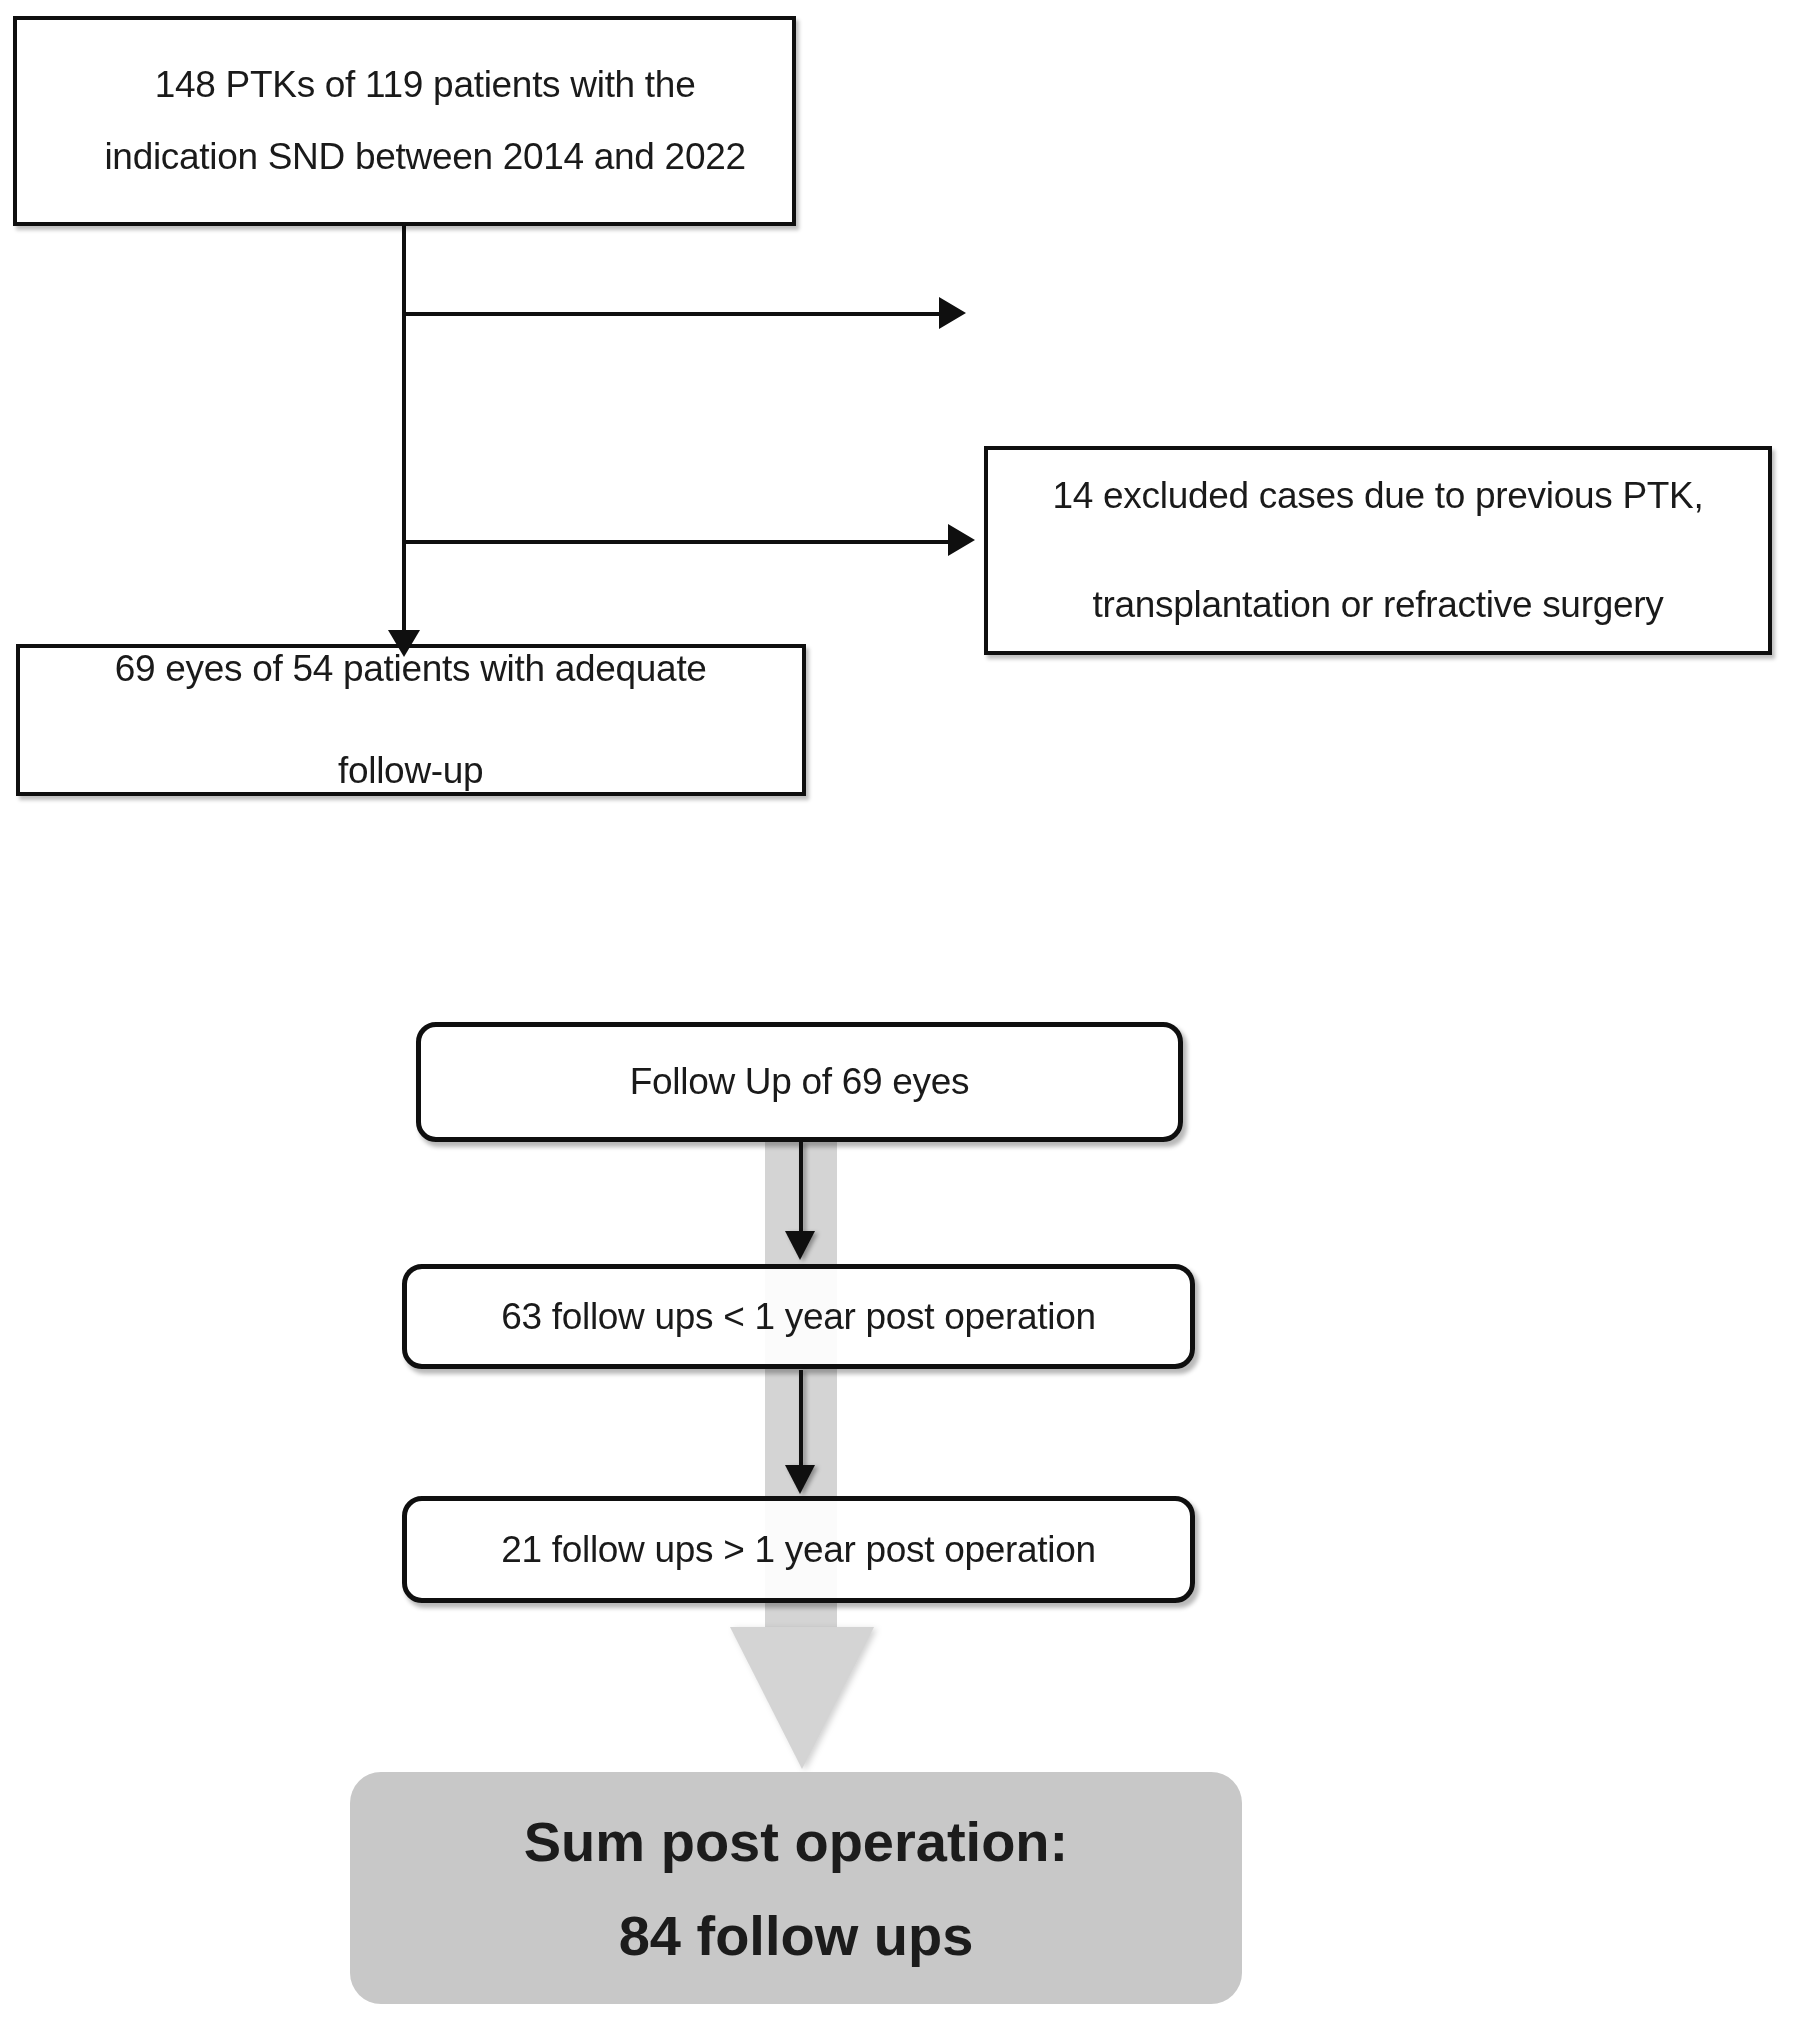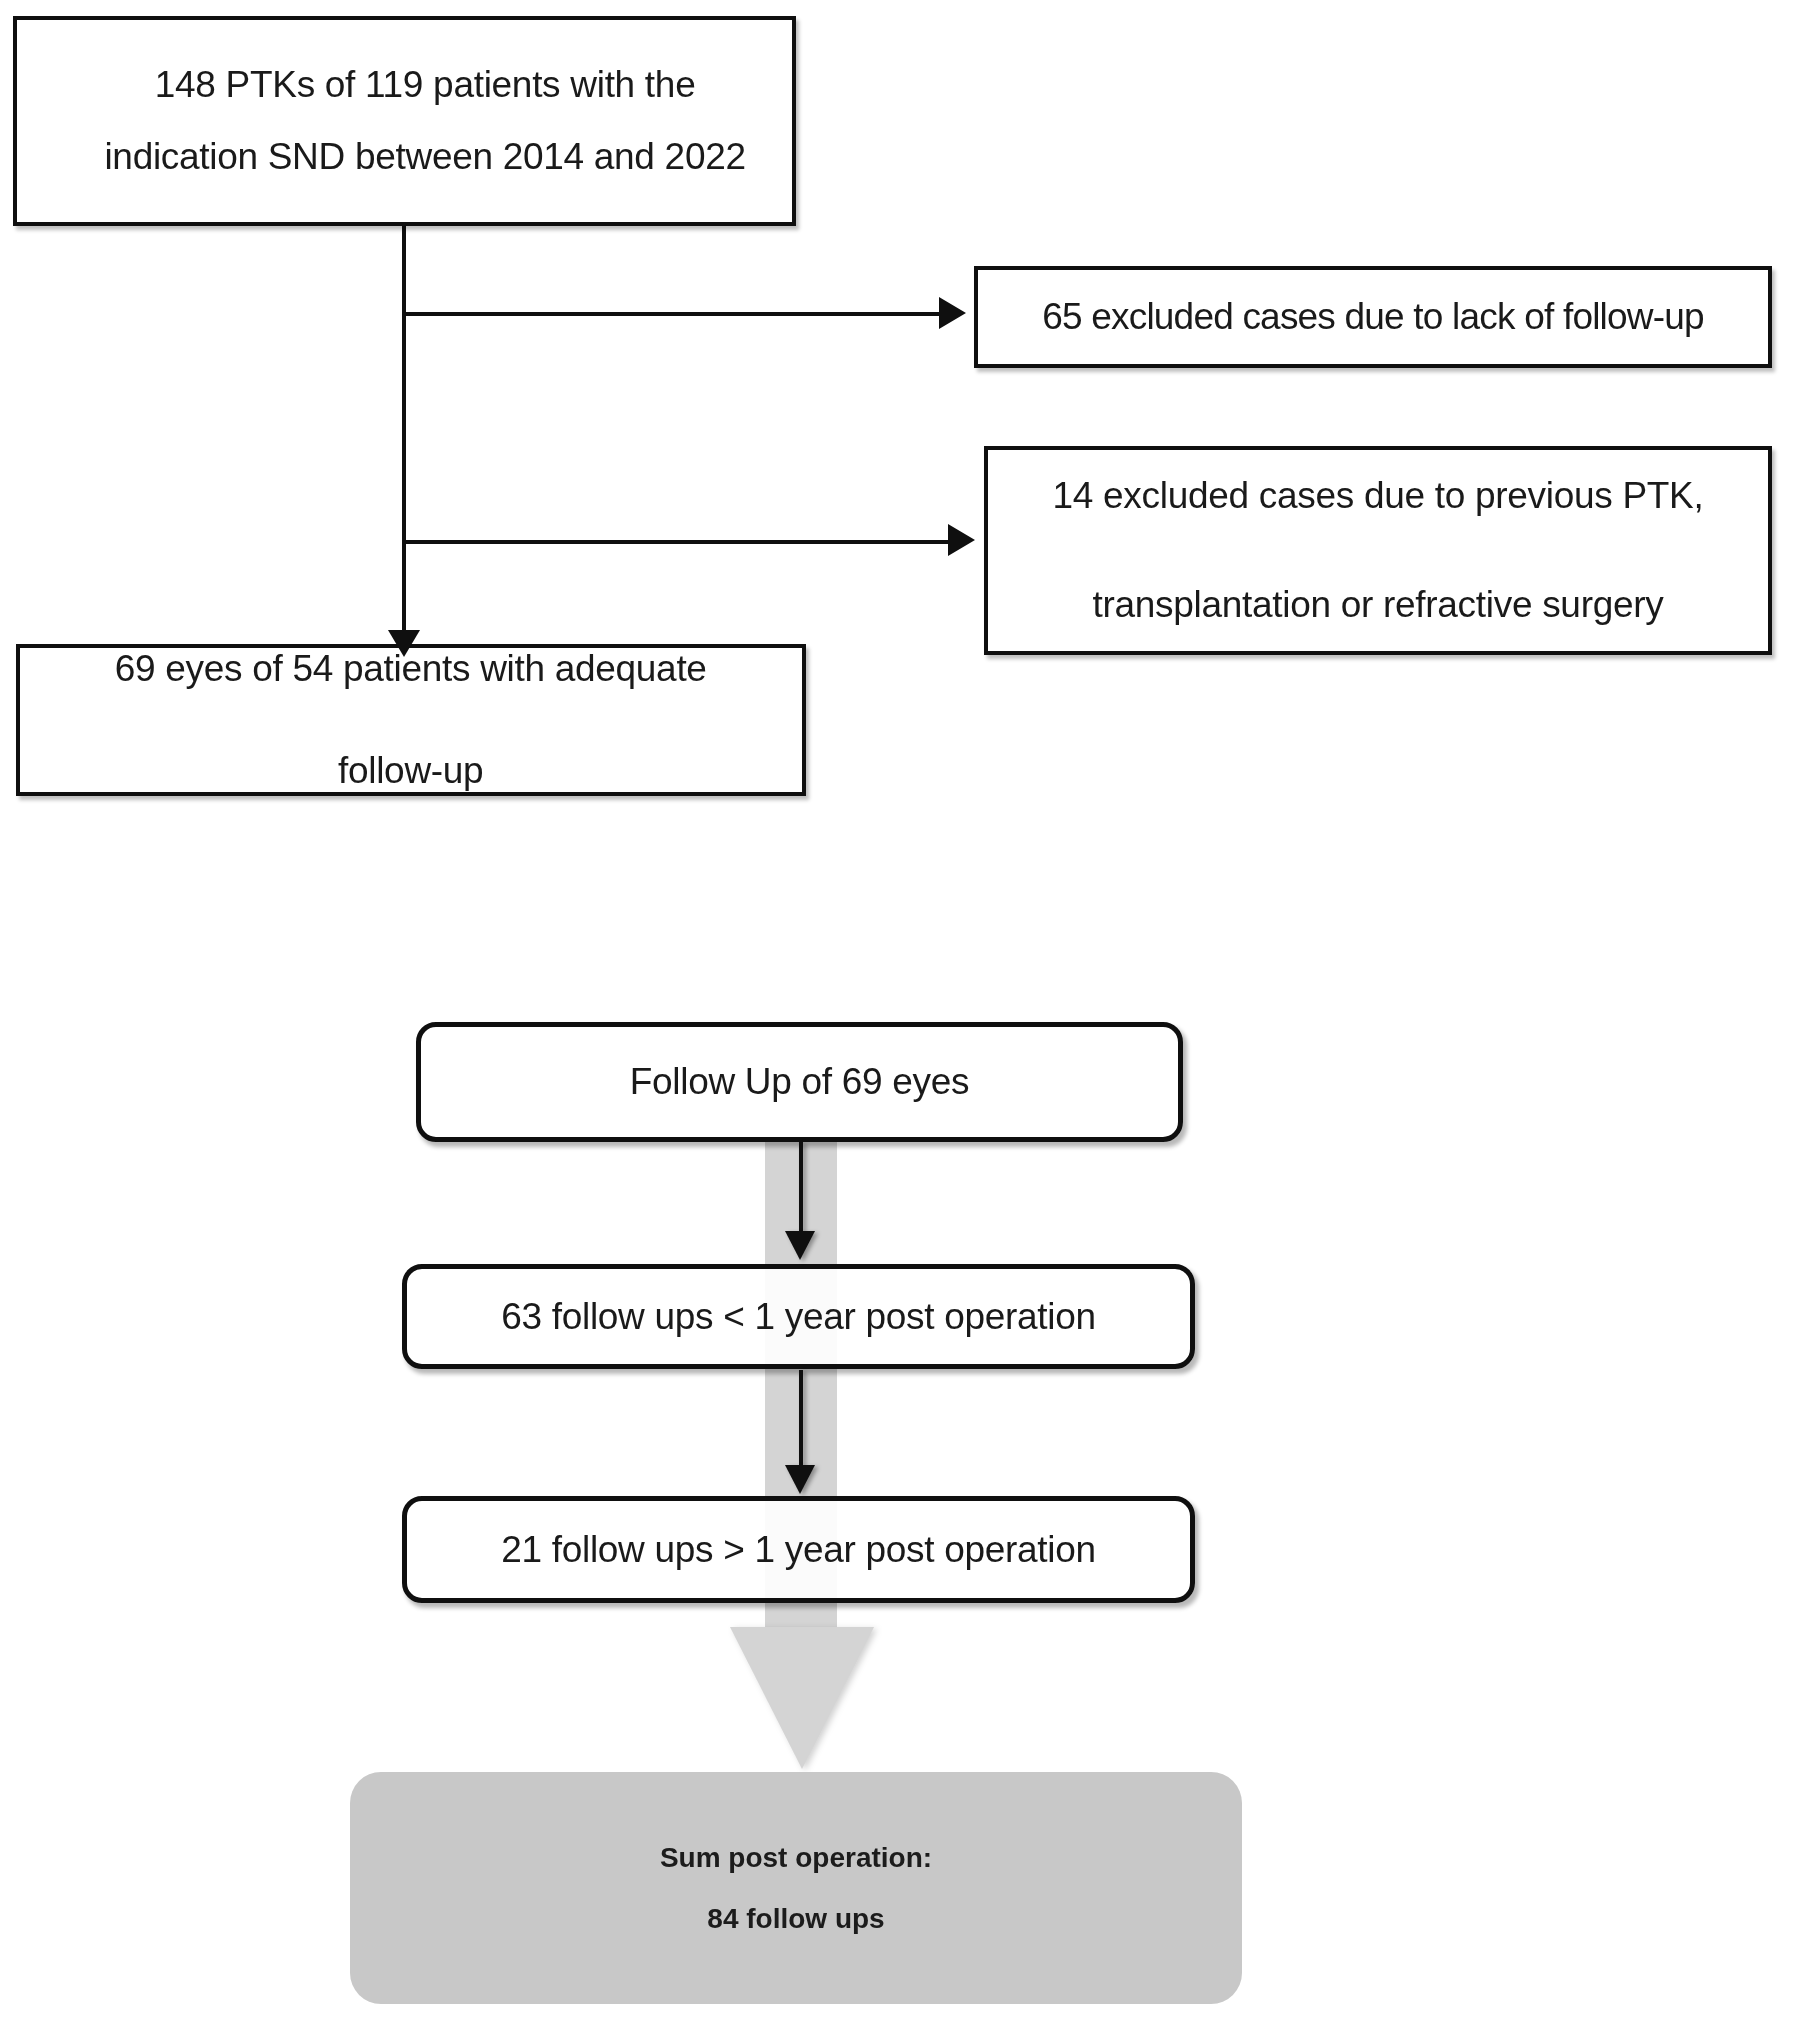--- a/index.html
+++ b/index.html
@@ -67,21 +67,21 @@
     position: absolute;
     left: 350px; top: 1772px; width: 892px; height: 232px;
     background: #c8c8c8;
     border-radius: 31px;
     display: flex;
     flex-direction: column;
     justify-content: center;
     align-items: center;
     text-align: center;
     row-gap: 29px;
-    font-size: 28px;
+    font-size: 56px;
     font-weight: 700;
     color: #1c1c1c;
     z-index: 2;
   }
 
   .tl { white-space: nowrap; }
 
   
   .cline {
     position: absolute;
@@ -166,23 +166,20 @@
 
   <div id="conn-v" class="cline"></div>
   <div id="conn-v-head" class="tri-down"></div>
 
   <div id="conn-h1" class="cline"></div>
   <div id="conn-h1-head" class="tri-right"></div>
 
   <div id="conn-h2" class="cline"></div>
   <div id="conn-h2-head" class="tri-right"></div>
 
-  <div id="box-excl1" class="sbox">
-    <div class="tl">65 excluded cases due to lack of follow-up</div>
-  </div>
 
   <div id="box-excl2" class="sbox">
     <div class="tl">14 excluded cases due to previous PTK,</div>
     <div class="tl">transplantation or refractive surgery</div>
   </div>
 
   <div id="box-adequate" class="sbox">
     <div class="tl">69 eyes of 54 patients with adequate</div>
     <div class="tl">follow-up</div>
   </div>

